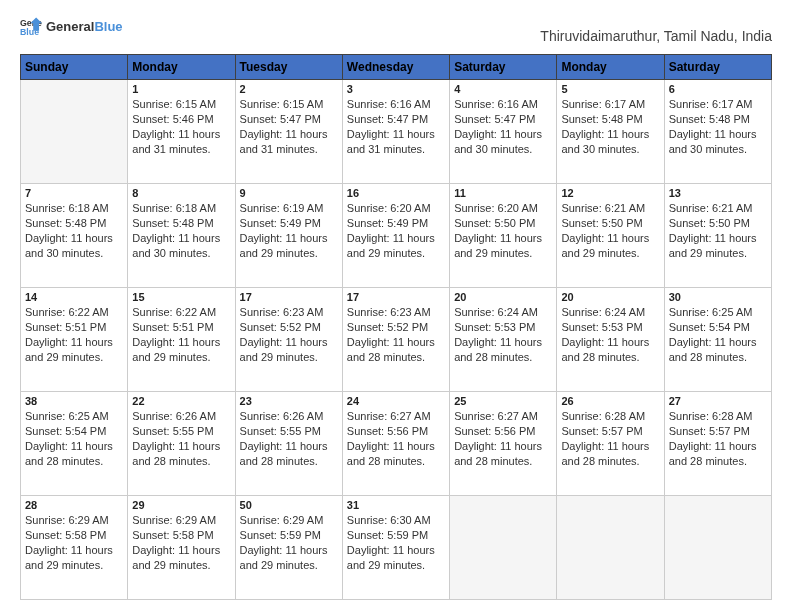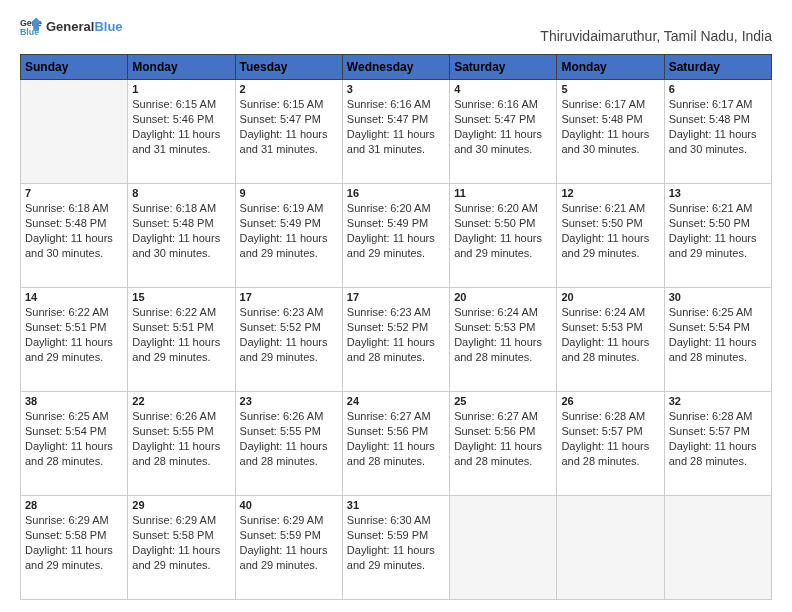--- a/index.html
+++ b/index.html
@@ -279,41 +279,41 @@
 Sunset: 5:56 PM
 Daylight: 11 hours and 28 minutes.</div>
           </td>
           <td>
             <div class="day-num">26</div>
             <div class="day-info" style="white-space: pre-line;">Sunrise: 6:28 AM
 Sunset: 5:57 PM
 Daylight: 11 hours and 28 minutes.</div>
           </td>
           <td>
-            <div class="day-num">32</div>
+            <div class="day-num">27</div>
             <div class="day-info" style="white-space: pre-line;">Sunrise: 6:28 AM
 Sunset: 5:57 PM
 Daylight: 11 hours and 28 minutes.</div>
           </td>
         </tr>
         <tr>
           <td>
             <div class="day-num">28</div>
             <div class="day-info" style="white-space: pre-line;">Sunrise: 6:29 AM
 Sunset: 5:58 PM
 Daylight: 11 hours and 29 minutes.</div>
           </td>
           <td>
             <div class="day-num">29</div>
             <div class="day-info" style="white-space: pre-line;">Sunrise: 6:29 AM
 Sunset: 5:58 PM
 Daylight: 11 hours and 29 minutes.</div>
           </td>
           <td>
-            <div class="day-num">40</div>
+            <div class="day-num">50</div>
             <div class="day-info" style="white-space: pre-line;">Sunrise: 6:29 AM
 Sunset: 5:59 PM
 Daylight: 11 hours and 29 minutes.</div>
           </td>
           <td>
             <div class="day-num">31</div>
             <div class="day-info" style="white-space: pre-line;">Sunrise: 6:30 AM
 Sunset: 5:59 PM
 Daylight: 11 hours and 29 minutes.</div>
           </td>

